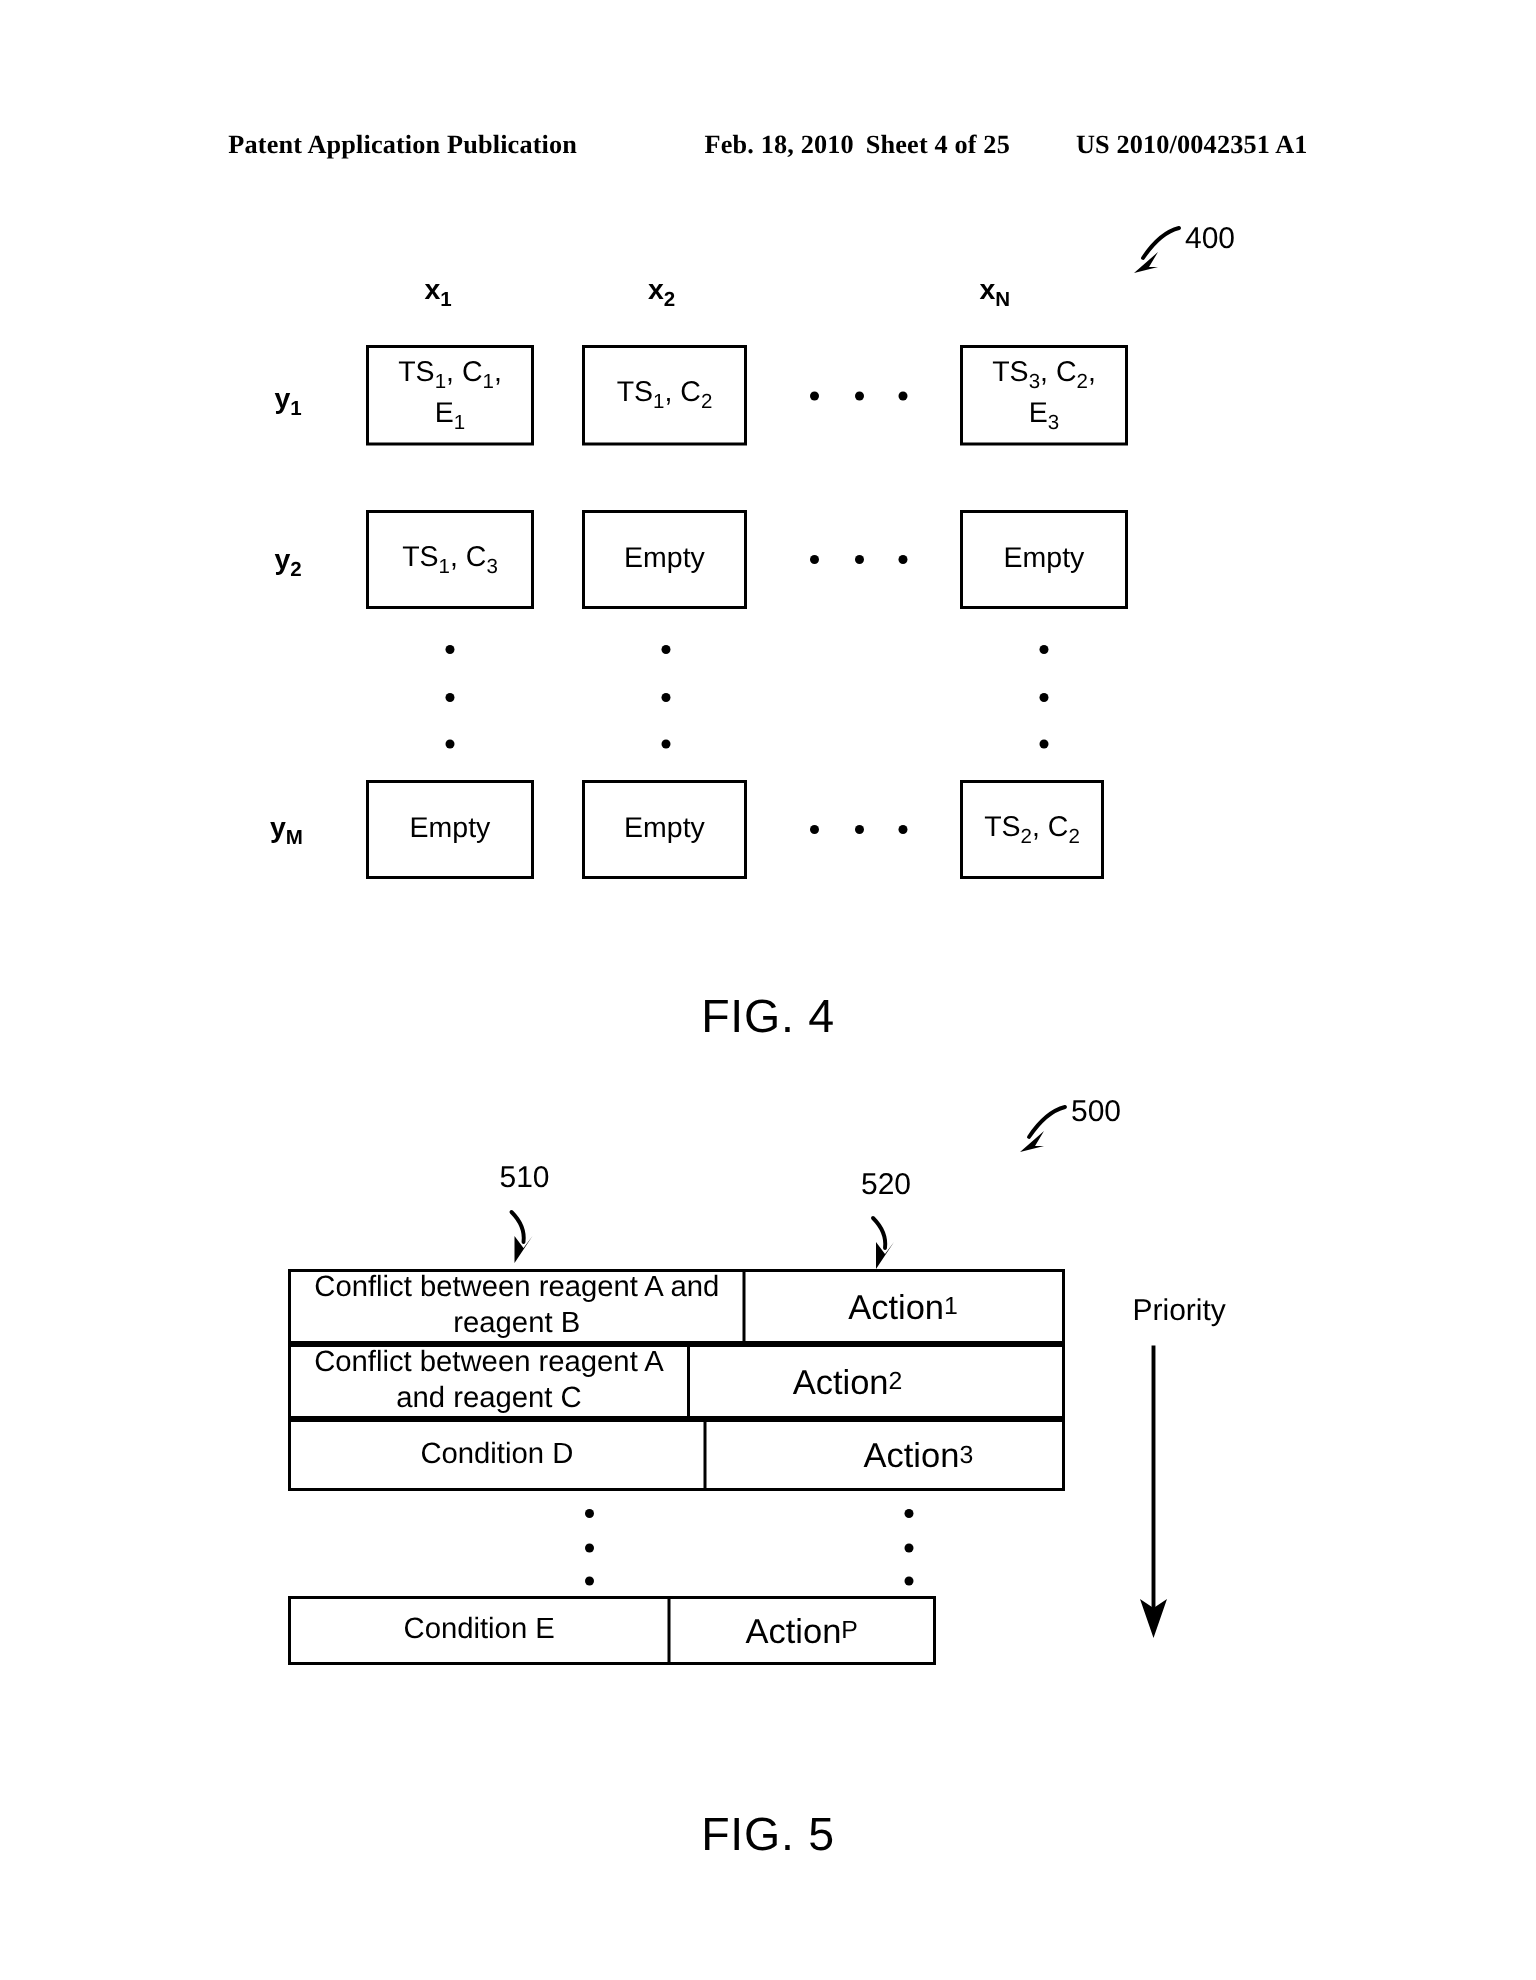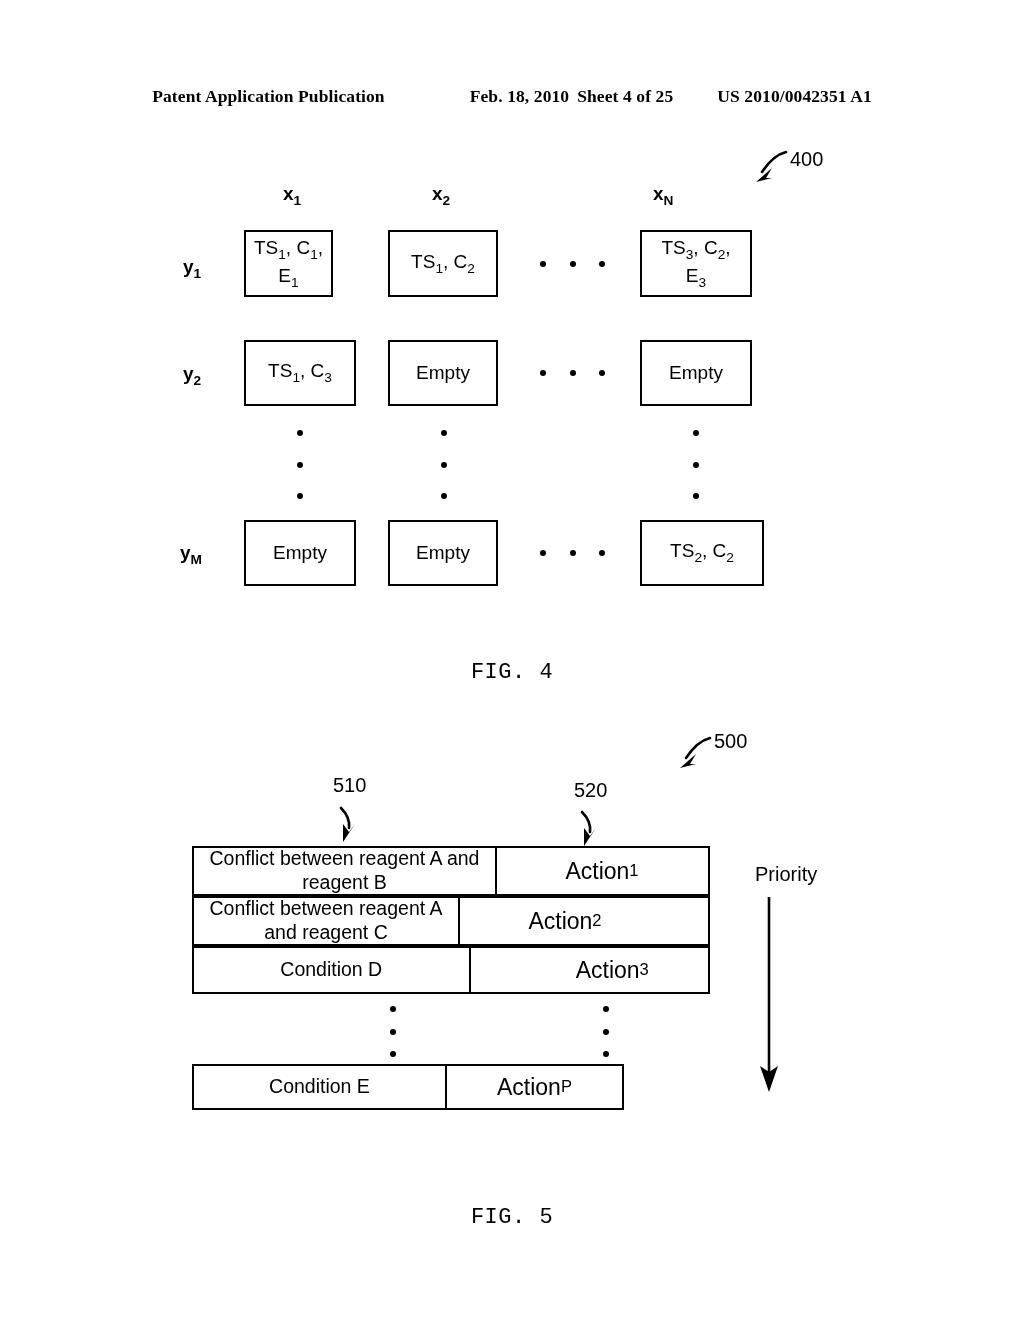--- a/index.html
+++ b/index.html
@@ -57,23 +57,22 @@
   .ref-num {
     position: absolute;
     font-size: 20px;
     white-space: nowrap;
   }
   .fig-caption {
     position: absolute;
     width: 1024px;
     left: 0;
     text-align: center;
-    font-size: 22px;
+    font-size: 31px;
     letter-spacing: 0.5px;
-    font-family: Liberation Mono, monospace;
   }
   .dot {
     position: absolute;
     width: 6px;
     height: 6px;
     border-radius: 50%;
     background: #000;
   }
   sub { font-size: 0.72em; }
 
@@ -143,21 +142,21 @@
 <div class="axis-label" style="top:256px; left:183px;">
   <span>y</span><sub>1</sub>
 </div>
 <div class="axis-label" style="top:363px; left:183px;">
   <span>y</span><sub>2</sub>
 </div>
 <div class="axis-label" style="top:542px; left:180px;">
   <span>y</span><sub>M</sub>
 </div>
 
-<div class="cellbox" style="top:230px; left:244px; width:89px; height:67px;">
+<div class="cellbox" style="top:230px; left:244px; width:112px; height:67px;">
   <div>
     <div><span>TS</span><sub>1</sub><span>, C</span><sub>1</sub><span>,</span></div>
     <div><span>E</span><sub>1</sub></div>
   </div>
 </div>
 <div class="cellbox" style="top:230px; left:388px; width:110px; height:67px;">
   <div>
     <div><span>TS</span><sub>1</sub><span>, C</span><sub>2</sub></div>
   </div>
 </div>
@@ -198,21 +197,21 @@
 <div class="dot" style="top:430px; left:693px;"></div>
 <div class="dot" style="top:462px; left:693px;"></div>
 <div class="dot" style="top:493px; left:693px;"></div>
 
 <div class="cellbox" style="top:520px; left:244px; width:112px; height:66px;">
   <span>Empty</span>
 </div>
 <div class="cellbox" style="top:520px; left:388px; width:110px; height:66px;">
   <span>Empty</span>
 </div>
-<div class="cellbox" style="top:520px; left:640px; width:124px; height:66px;">
+<div class="cellbox" style="top:520px; left:640px; width:96px; height:66px;">
   <div>
     <div><span>TS</span><sub>2</sub><span>, C</span><sub>2</sub></div>
   </div>
 </div>
 <div class="dot" style="top:550px; left:540px;"></div>
 <div class="dot" style="top:550px; left:570px;"></div>
 <div class="dot" style="top:550px; left:599px;"></div>
 
 <div class="fig-caption" style="top:660px;">FIG. 4</div>
 

